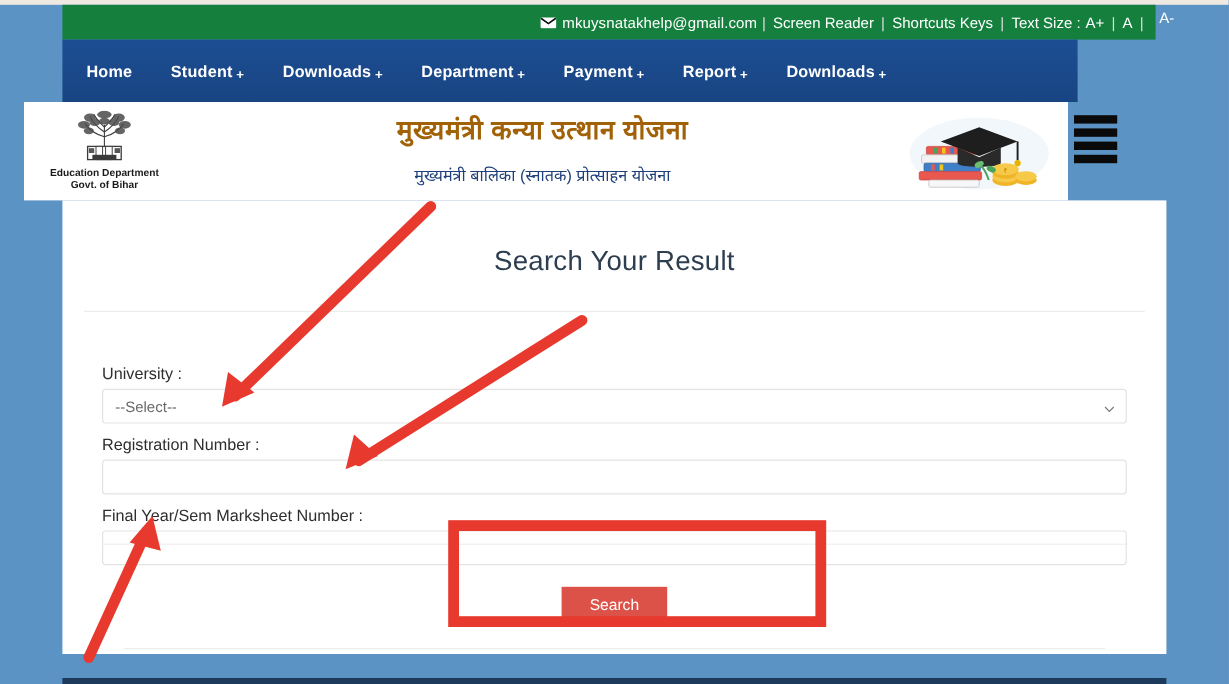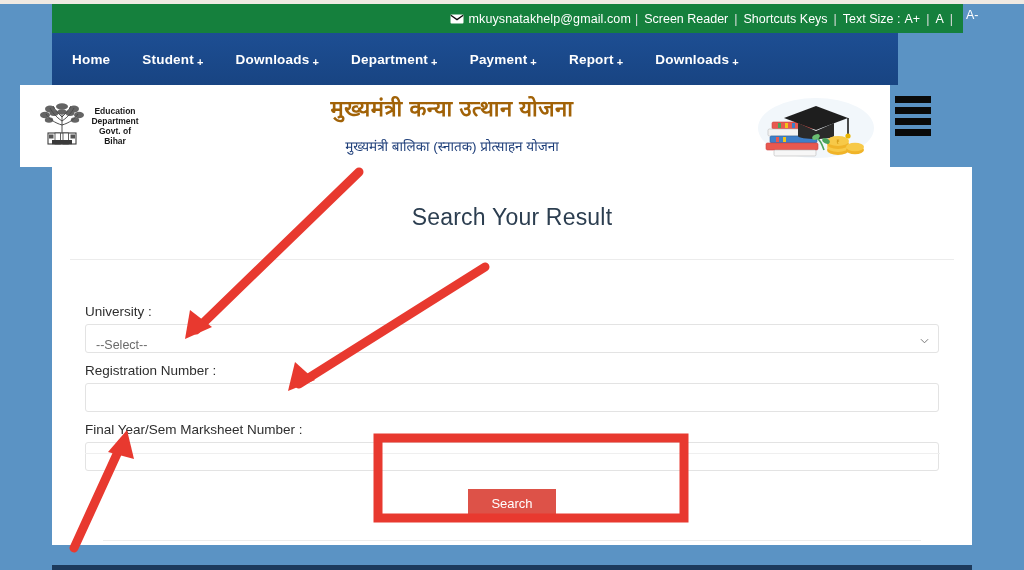--- a/index.html
+++ b/index.html
@@ -108,21 +108,21 @@
     background: #ffffff;
     display: flex;
     align-items: center;
     box-sizing: border-box;
   }
 
   
   .emblem {
     width: 120px;
     display: flex;
-    flex-direction: row;
+    flex-direction: column;
     align-items: center;
     justify-content: center;
     padding-left: 14px;
     box-sizing: border-box;
   }
   .emblem-tree { width: 56px; height: 46px; display:block; }
   .emblem-cap {
     font-size: 8.5px;
     color: #1a1a1a;
     text-align: center;
@@ -244,21 +244,21 @@
     border: 1px solid #e3e3e3;
     border-radius: 3px;
     background: #ffffff;
     box-sizing: border-box;
     font-size: 12.5px;
     color: #555;
     padding: 0 10px;
     outline: none;
     font-family: "Liberation Sans", sans-serif;
     display: flex;
-    align-items: flex-end;
+    align-items: center;
     position: relative;
   }
   .select-box .sel-val { color: #6a6a6a; font-size: 12.5px; }
   .select-box .chev {
     position: absolute;
     right: 9px; top: 50%;
     transform: translateY(-50%);
     width: 9px; height: 9px;
   }
   .text-box { display: block; line-height: 27px; }

